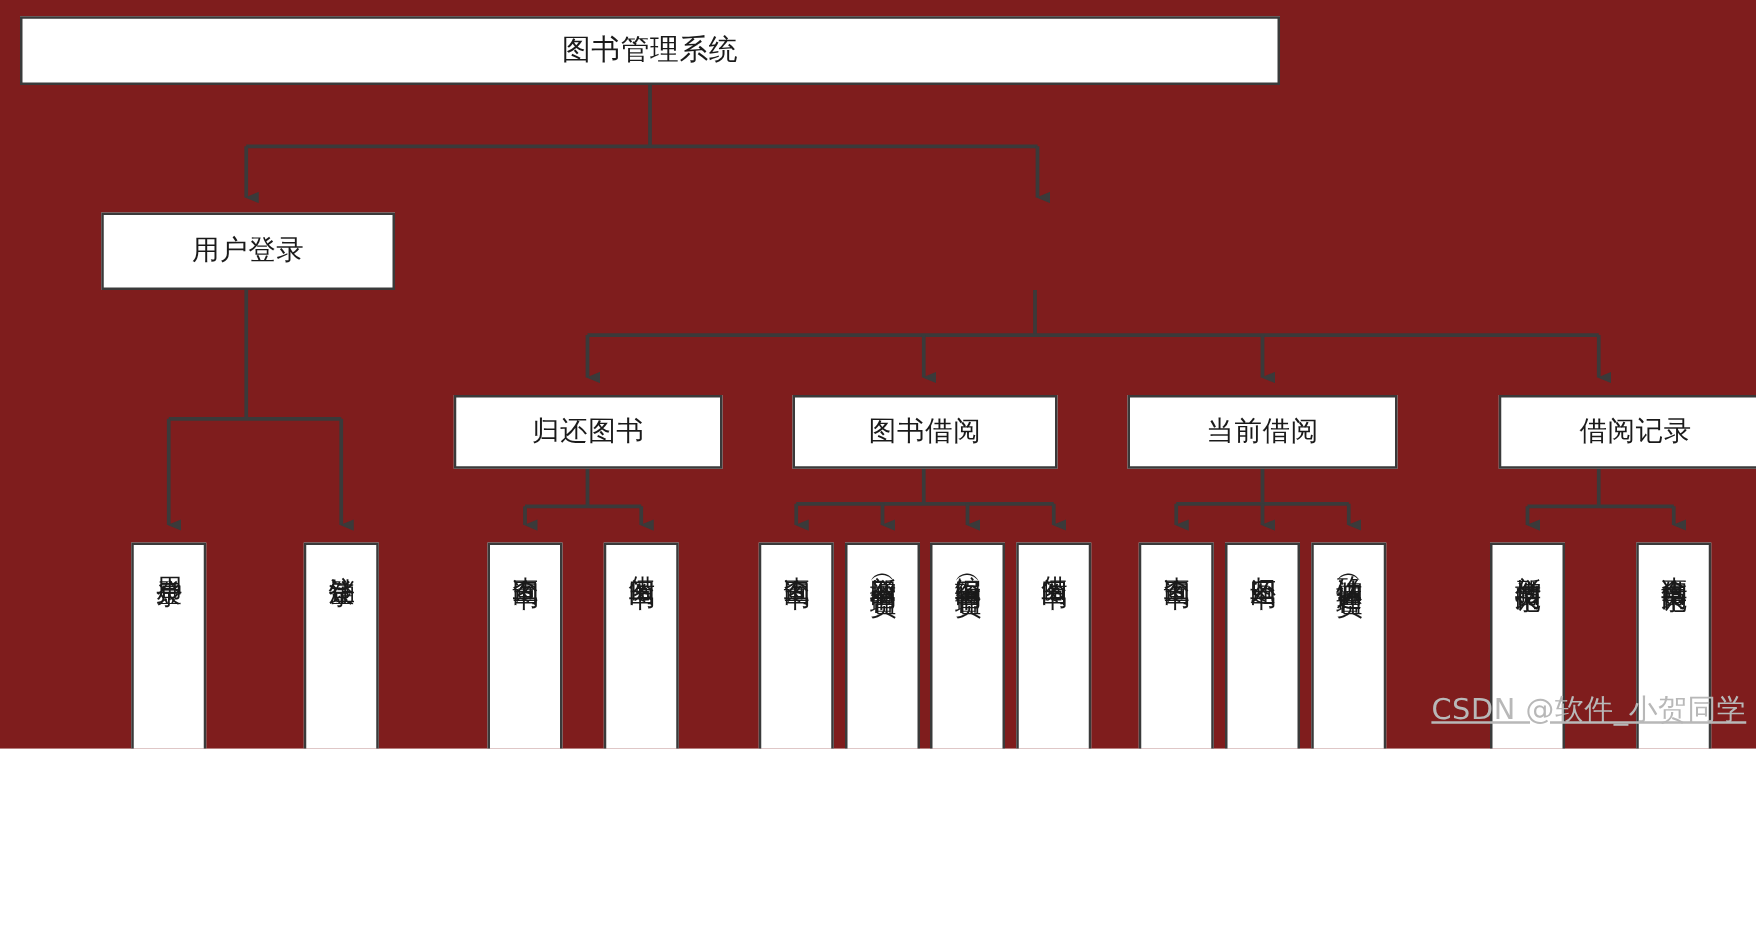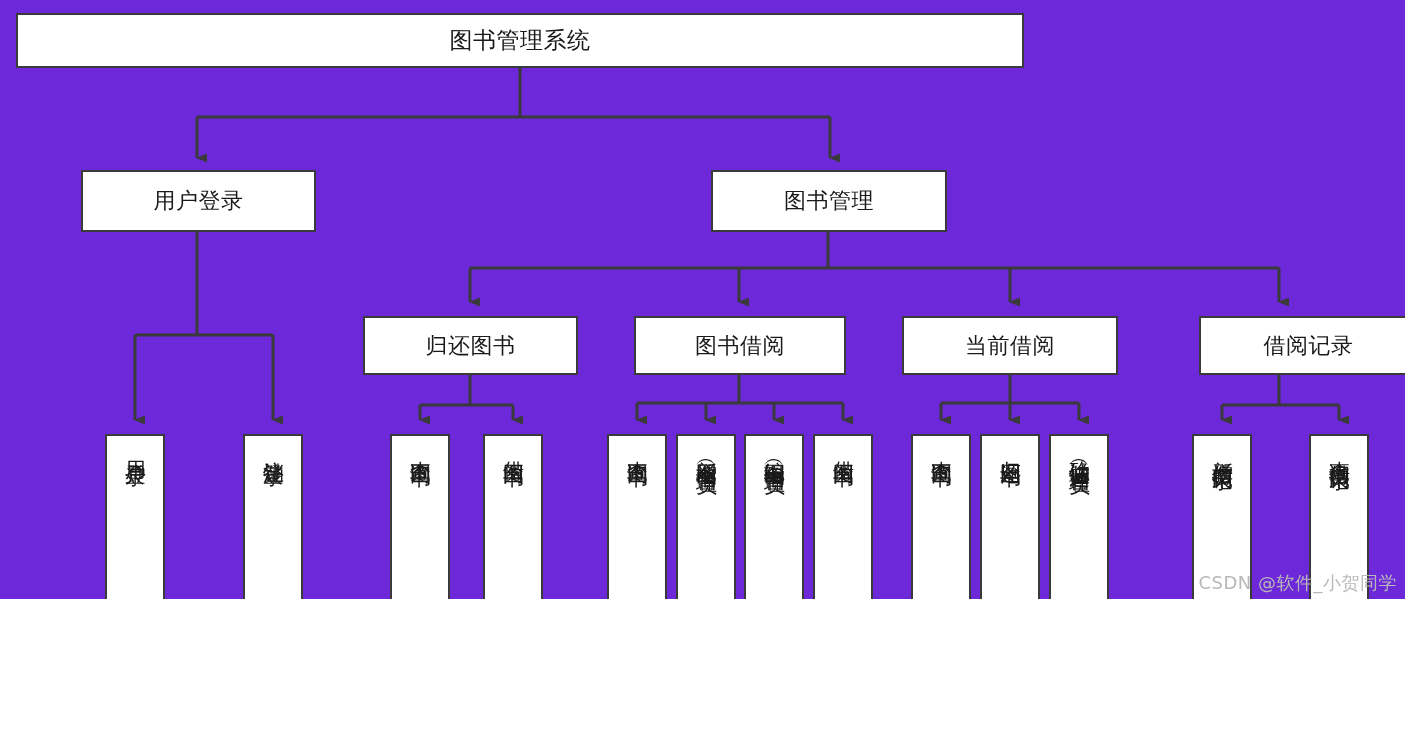--- a/index.html
+++ b/index.html
@@ -7,21 +7,21 @@
     padding: 0;
     background: #ffffff;
   }
   body {
     font-family: "DejaVu Sans", "Liberation Sans", sans-serif;
   }
   #diagram-root {
     position: relative;
     width: 1405px;
     height: 599px;
-    background: #6d28d9;
+    background: #7f1d1d;
     overflow: hidden;
   }
   svg.connector-layer {
     position: absolute;
     left: 0;
     top: 0;
     width: 1405px;
     height: 747px;
     pointer-events: none;
   }
@@ -56,26 +56,27 @@
     writing-mode: vertical-rl;
     text-orientation: upright;
     font-size: 21px;
     letter-spacing: 2px;
     line-height: 1.0;
     white-space: nowrap;
   }
   .watermark {
     position: absolute;
     right: 8px;
-    bottom: 4px;
-    font-size: 18px;
+    bottom: 16px;
+    font-size: 23px;
     color: #b8b8b8;
     letter-spacing: 0.5px;
     white-space: nowrap;
     user-select: none;
+    text-decoration: underline;
   }
 </style>
 </head>
 <body>
 
 <div id="diagram-root">
 
   <svg class="connector-layer" viewBox="0 0 1405 747">
     <defs>
       <marker id="arrowhead" markerWidth="9" markerHeight="11" refX="4.5" refY="10" orient="auto" markerUnits="userSpaceOnUse">
@@ -126,23 +127,20 @@
     </g>
   </svg>
 
   <div class="node horiz root" style="left:16px; top:13px; width:1008px; height:55px;">
     <span class="node-label">图书管理系统</span>
   </div>
 
   <div class="node horiz" style="left:81px; top:170px; width:235px; height:62px;">
     <span class="node-label">用户登录</span>
   </div>
-  <div class="node horiz" style="left:711px; top:170px; width:236px; height:62px;">
-    <span class="node-label">图书管理</span>
-  </div>
 
   <div class="node horiz" style="left:363px; top:316px; width:215px; height:59px;">
     <span class="node-label">归还图书</span>
   </div>
   <div class="node horiz" style="left:634px; top:316px; width:212px; height:59px;">
     <span class="node-label">图书借阅</span>
   </div>
   <div class="node horiz" style="left:902px; top:316px; width:216px; height:59px;">
     <span class="node-label">当前借阅</span>
   </div>

